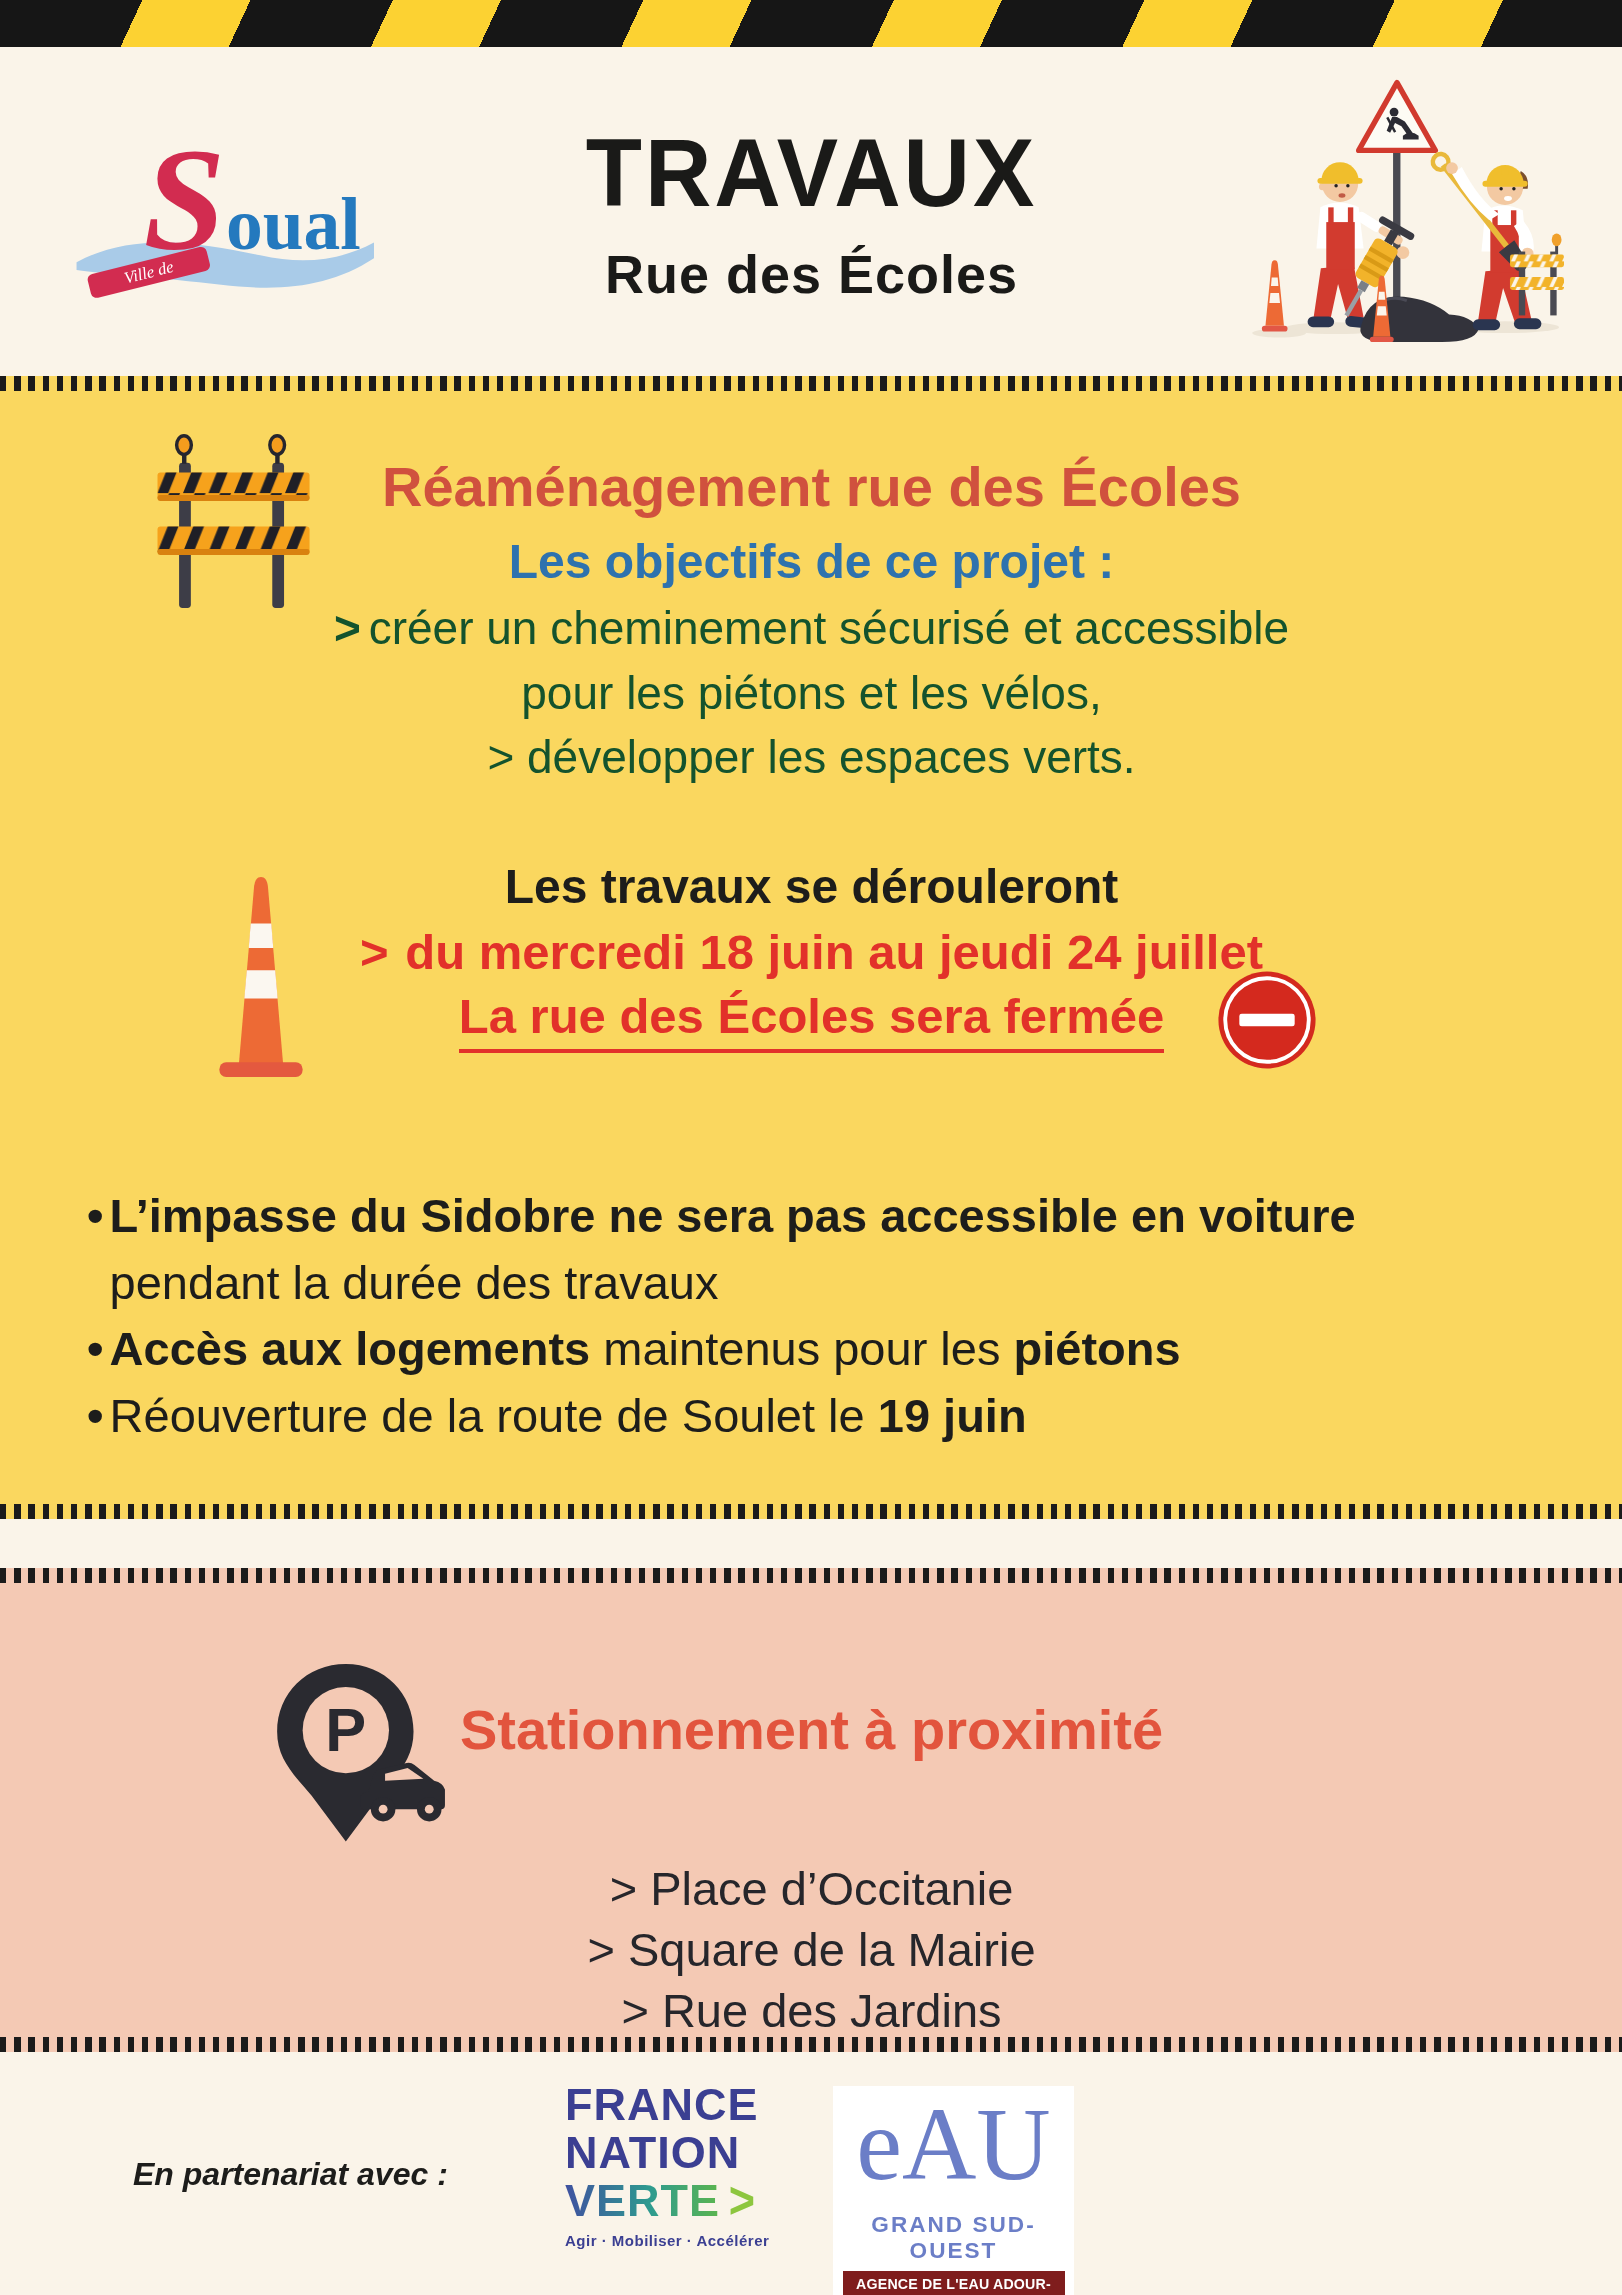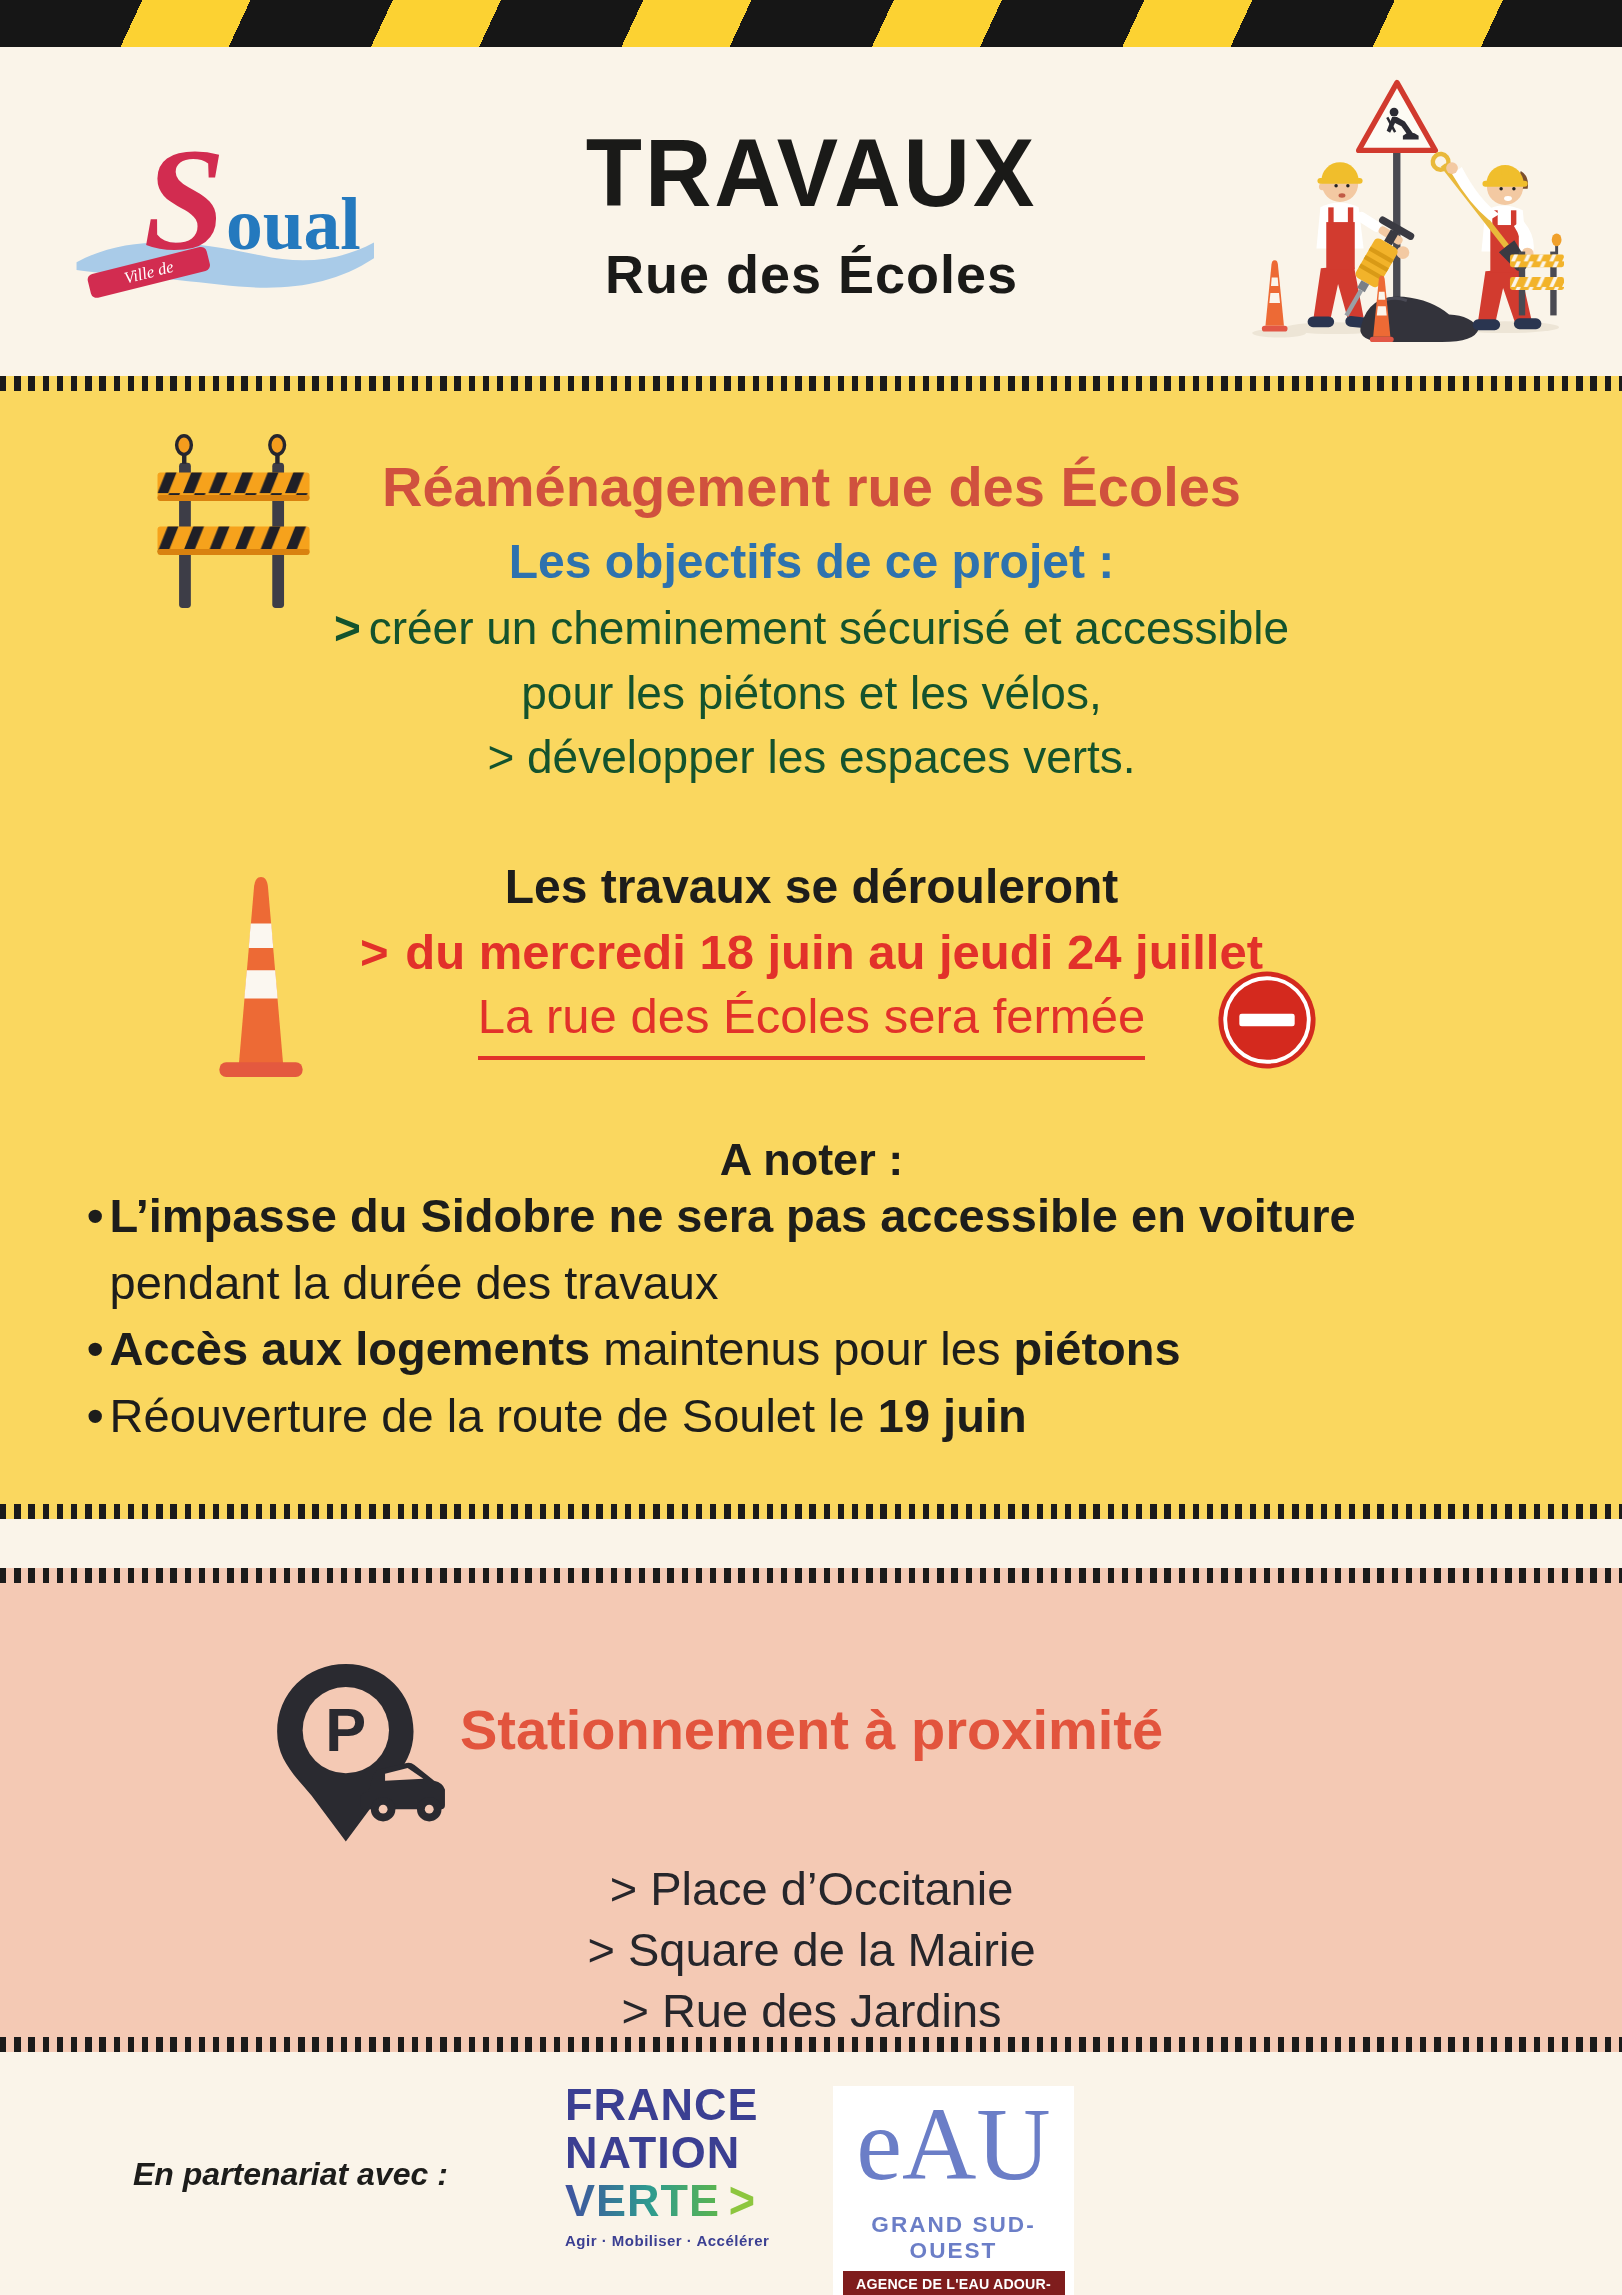--- a/index.html
+++ b/index.html
@@ -48,22 +48,22 @@
   .obj1{top:225px;}
   .obj1c{top:290px;}
   .obj2{top:354px;}
   .obj-arrow{font-weight:700;margin-right:7.9px;}
   .barrier-icon{position:absolute;left:132px;top:58px;width:206px;height:182px;}
   .sched-intro{top:483px;font-size:48px;font-weight:700;color:#1D1D1B;}
   .sched-dates{top:548px;font-size:49px;font-weight:700;color:#E2312A;}
   .sched-arrow{margin-right:16.7px;}
   .closure{top:612px;font-size:49px;font-weight:700;color:#E2312A;}
   .closure b{
-    font-weight:400;display:inline-block;
-    border-bottom:4.9px solid #E2312A;padding-bottom:12px;
+    font-weight:700;display:inline-block;
+    border-bottom:4.9px solid #E2312A;padding-bottom:5px;
   }
   .cone-icon{position:absolute;left:212px;top:491px;width:98px;height:221px;}
   .noentry-icon{position:absolute;left:1216px;top:593px;width:102px;height:102px;}
   .noter{top:758px;font-size:45px;font-weight:700;color:#1D1D1B;}
   .notes{position:absolute;left:87px;right:39px;top:816px;font-size:47px;color:#1D1D1B;}
   .note-line{position:relative;margin-bottom:19.6px;line-height:47px;}
   .dot{display:inline-block;width:22.6px;font-weight:700;}
   .nb{font-weight:700;}
   .cont{padding-left:22.6px;}
   
@@ -278,21 +278,20 @@
     <div class="ctr sched-intro">Les travaux se dérouleront</div>
     <div class="ctr sched-dates"><span class="sched-arrow">&gt;</span><span>du mercredi 18 juin au jeudi 24 juillet</span></div>
     <div class="ctr closure"><b>La rue des Écoles sera fermée</b></div>
 
     <svg class="noentry-icon" viewBox="0 0 210 210">
       <circle cx="105" cy="105" r="100" fill="#D4291E"></circle>
       <circle cx="105" cy="105" r="86" fill="none" stroke="#FFFFFF" stroke-width="8"></circle>
       <rect x="48" y="92" width="114" height="26" rx="5" fill="#FFFFFF"></rect>
     </svg>
 
-    <div class="ctr noter">A noter :</div>
 
     <div class="notes">
       <div class="note-line"><span class="dot">•</span><span class="nb">L’impasse du Sidobre ne sera pas accessible en voiture</span></div>
       <div class="note-line cont">pendant la durée des travaux</div>
       <div class="note-line"><span class="dot">•</span><span class="nb">Accès aux logements</span><span> maintenus pour les </span><span class="nb">piétons</span></div>
       <div class="note-line"><span class="dot">•</span><span>Réouverture de la route de Soulet le </span><span class="nb">19 juin</span></div>
     </div>
   </div>
 
   <div class="gapband"></div>

